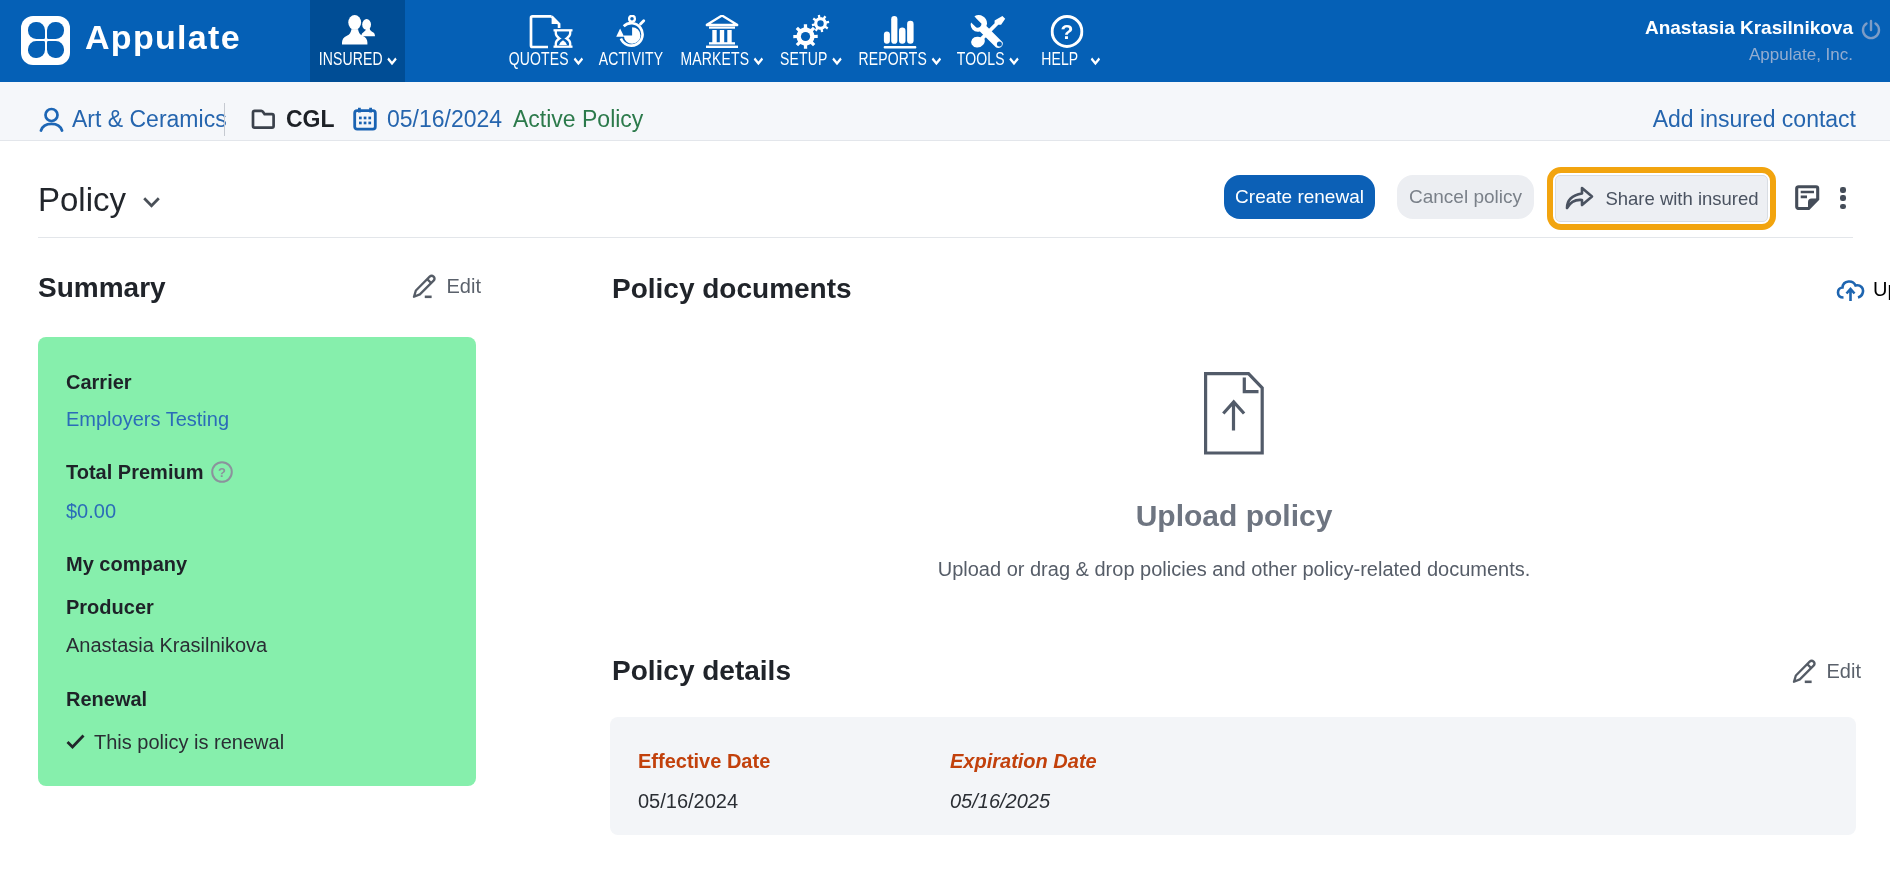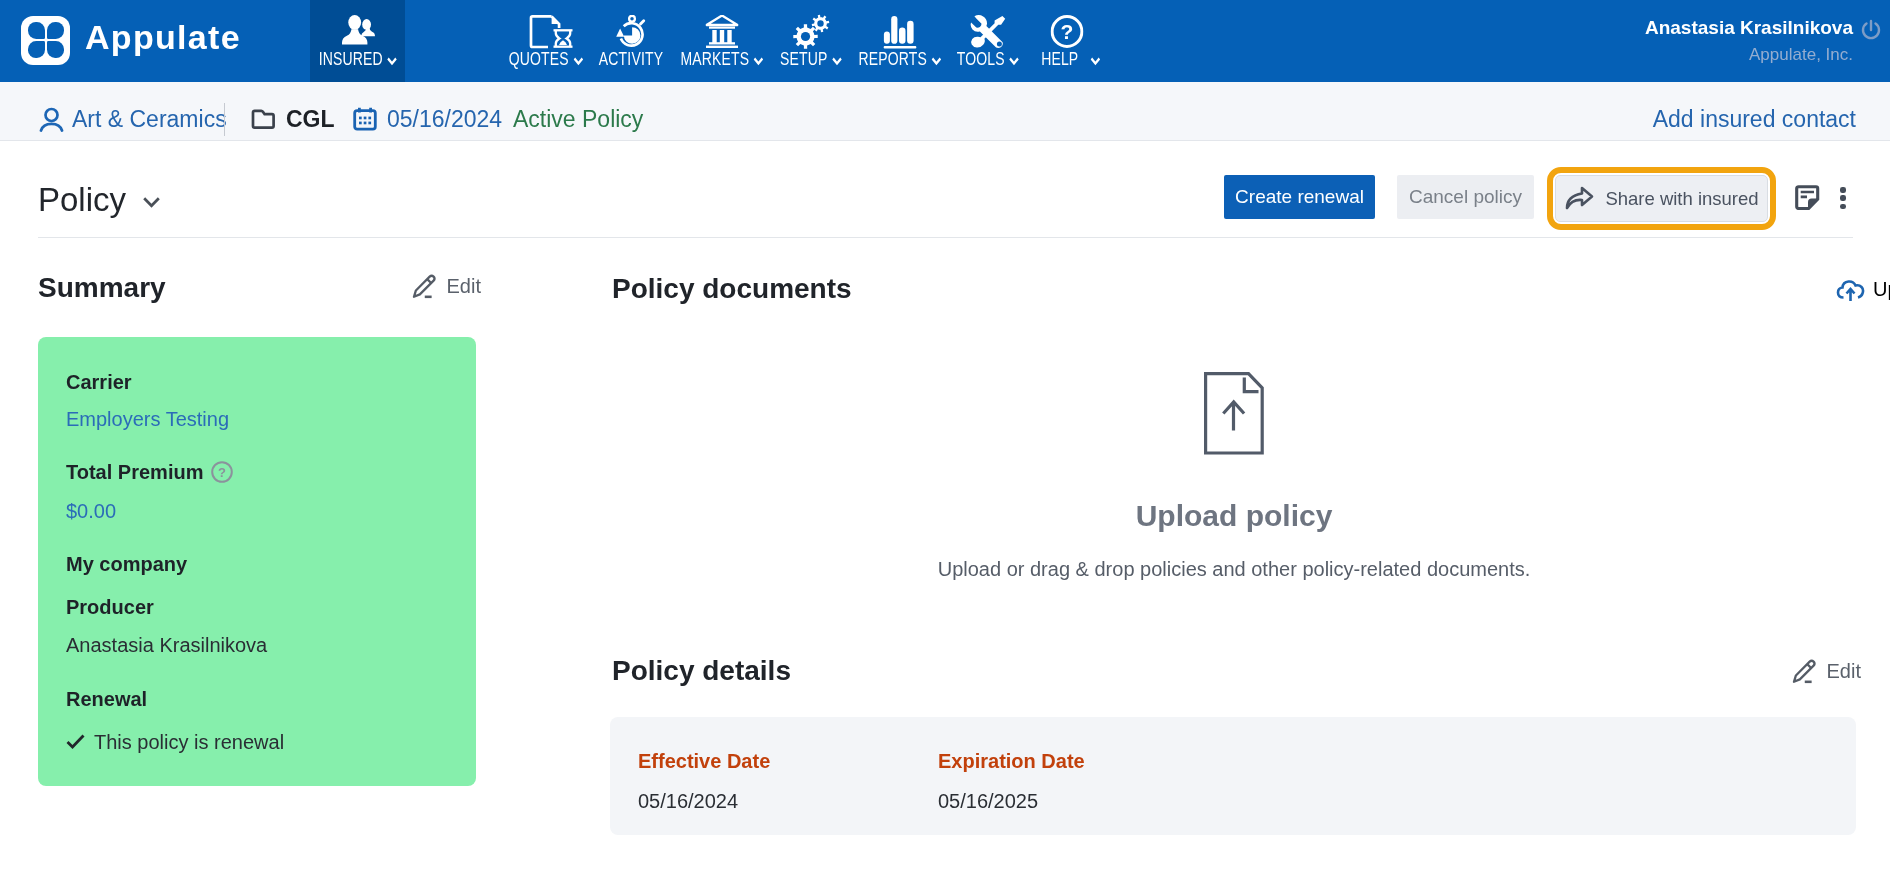--- a/index.html
+++ b/index.html
@@ -22,21 +22,21 @@
   #pwr { position:absolute; right:8px; top:19px; }
 
   
   #crumb { position:absolute; left:0; top:82px; width:1890px; height:59px; background:#f5f7fa; border-bottom:1px solid #e3e6eb; }
   .c-item { position:absolute; top:8px; height:58px; display:flex; align-items:center; font-size:23px; }
 
   
   #policy-h { position:absolute; left:38px; top:181px; font-size:33px; color:#22262c; }
   #divider { position:absolute; left:38px; top:237px; width:1815px; height:1px; background:#e3e6ea; }
 
-  .btn { position:absolute; top:175px; height:44px; border-radius:2px; font-size:19px; display:flex; align-items:center; justify-content:center; }
+  .btn { position:absolute; top:175px; height:44px; border-radius:16px; font-size:19px; display:flex; align-items:center; justify-content:center; }
   #btn-renew { left:1224px; width:151px; background:#0c60b6; color:#fff; }
   #btn-cancel { left:1397px; width:137px; background:#eceef2; color:#7a8089; }
   #ring { position:absolute; left:1547px; top:167px; width:229px; height:63px; border:6px solid #f2a40e; border-radius:14px; background:#fff; }
   #btn-share { position:absolute; left:1555px; top:175px; width:213px; height:47px; background:#edeff3; border:1px solid #d9dde3; border-radius:5px; color:#4a5260; font-size:18.5px; display:flex; align-items:center; justify-content:center; }
   #btn-share svg { margin-right:11px; }
 
   h2 { font-size:28px; color:#20242a; font-weight:bold; font-family:"Liberation Sans", sans-serif; }
   .edit-link { color:#5a616b; font-size:20px; }
 
   #summary-h { position:absolute; left:38px; top:272px; }
@@ -330,19 +330,19 @@
       <path d="M14 24 L21 24" stroke-width="2.6"></path>
     </g>
       </svg>
     <span class="edit-link" style="margin-left:9px;">Edit</span>
   </div>
   <div id="det-card">
     <div class="col" style="left:28px;">
       <div class="lbl">Effective Date</div>
       <div class="val">05/16/2024</div>
     </div>
-    <div class="col" style="left:328px;">
+    <div class="col" style="left:340px;font-style:italic;">
       <div class="lbl">Expiration Date</div>
       <div class="val">05/16/2025</div>
     </div>
   </div>
 
 </div>
 
 </body></html>

